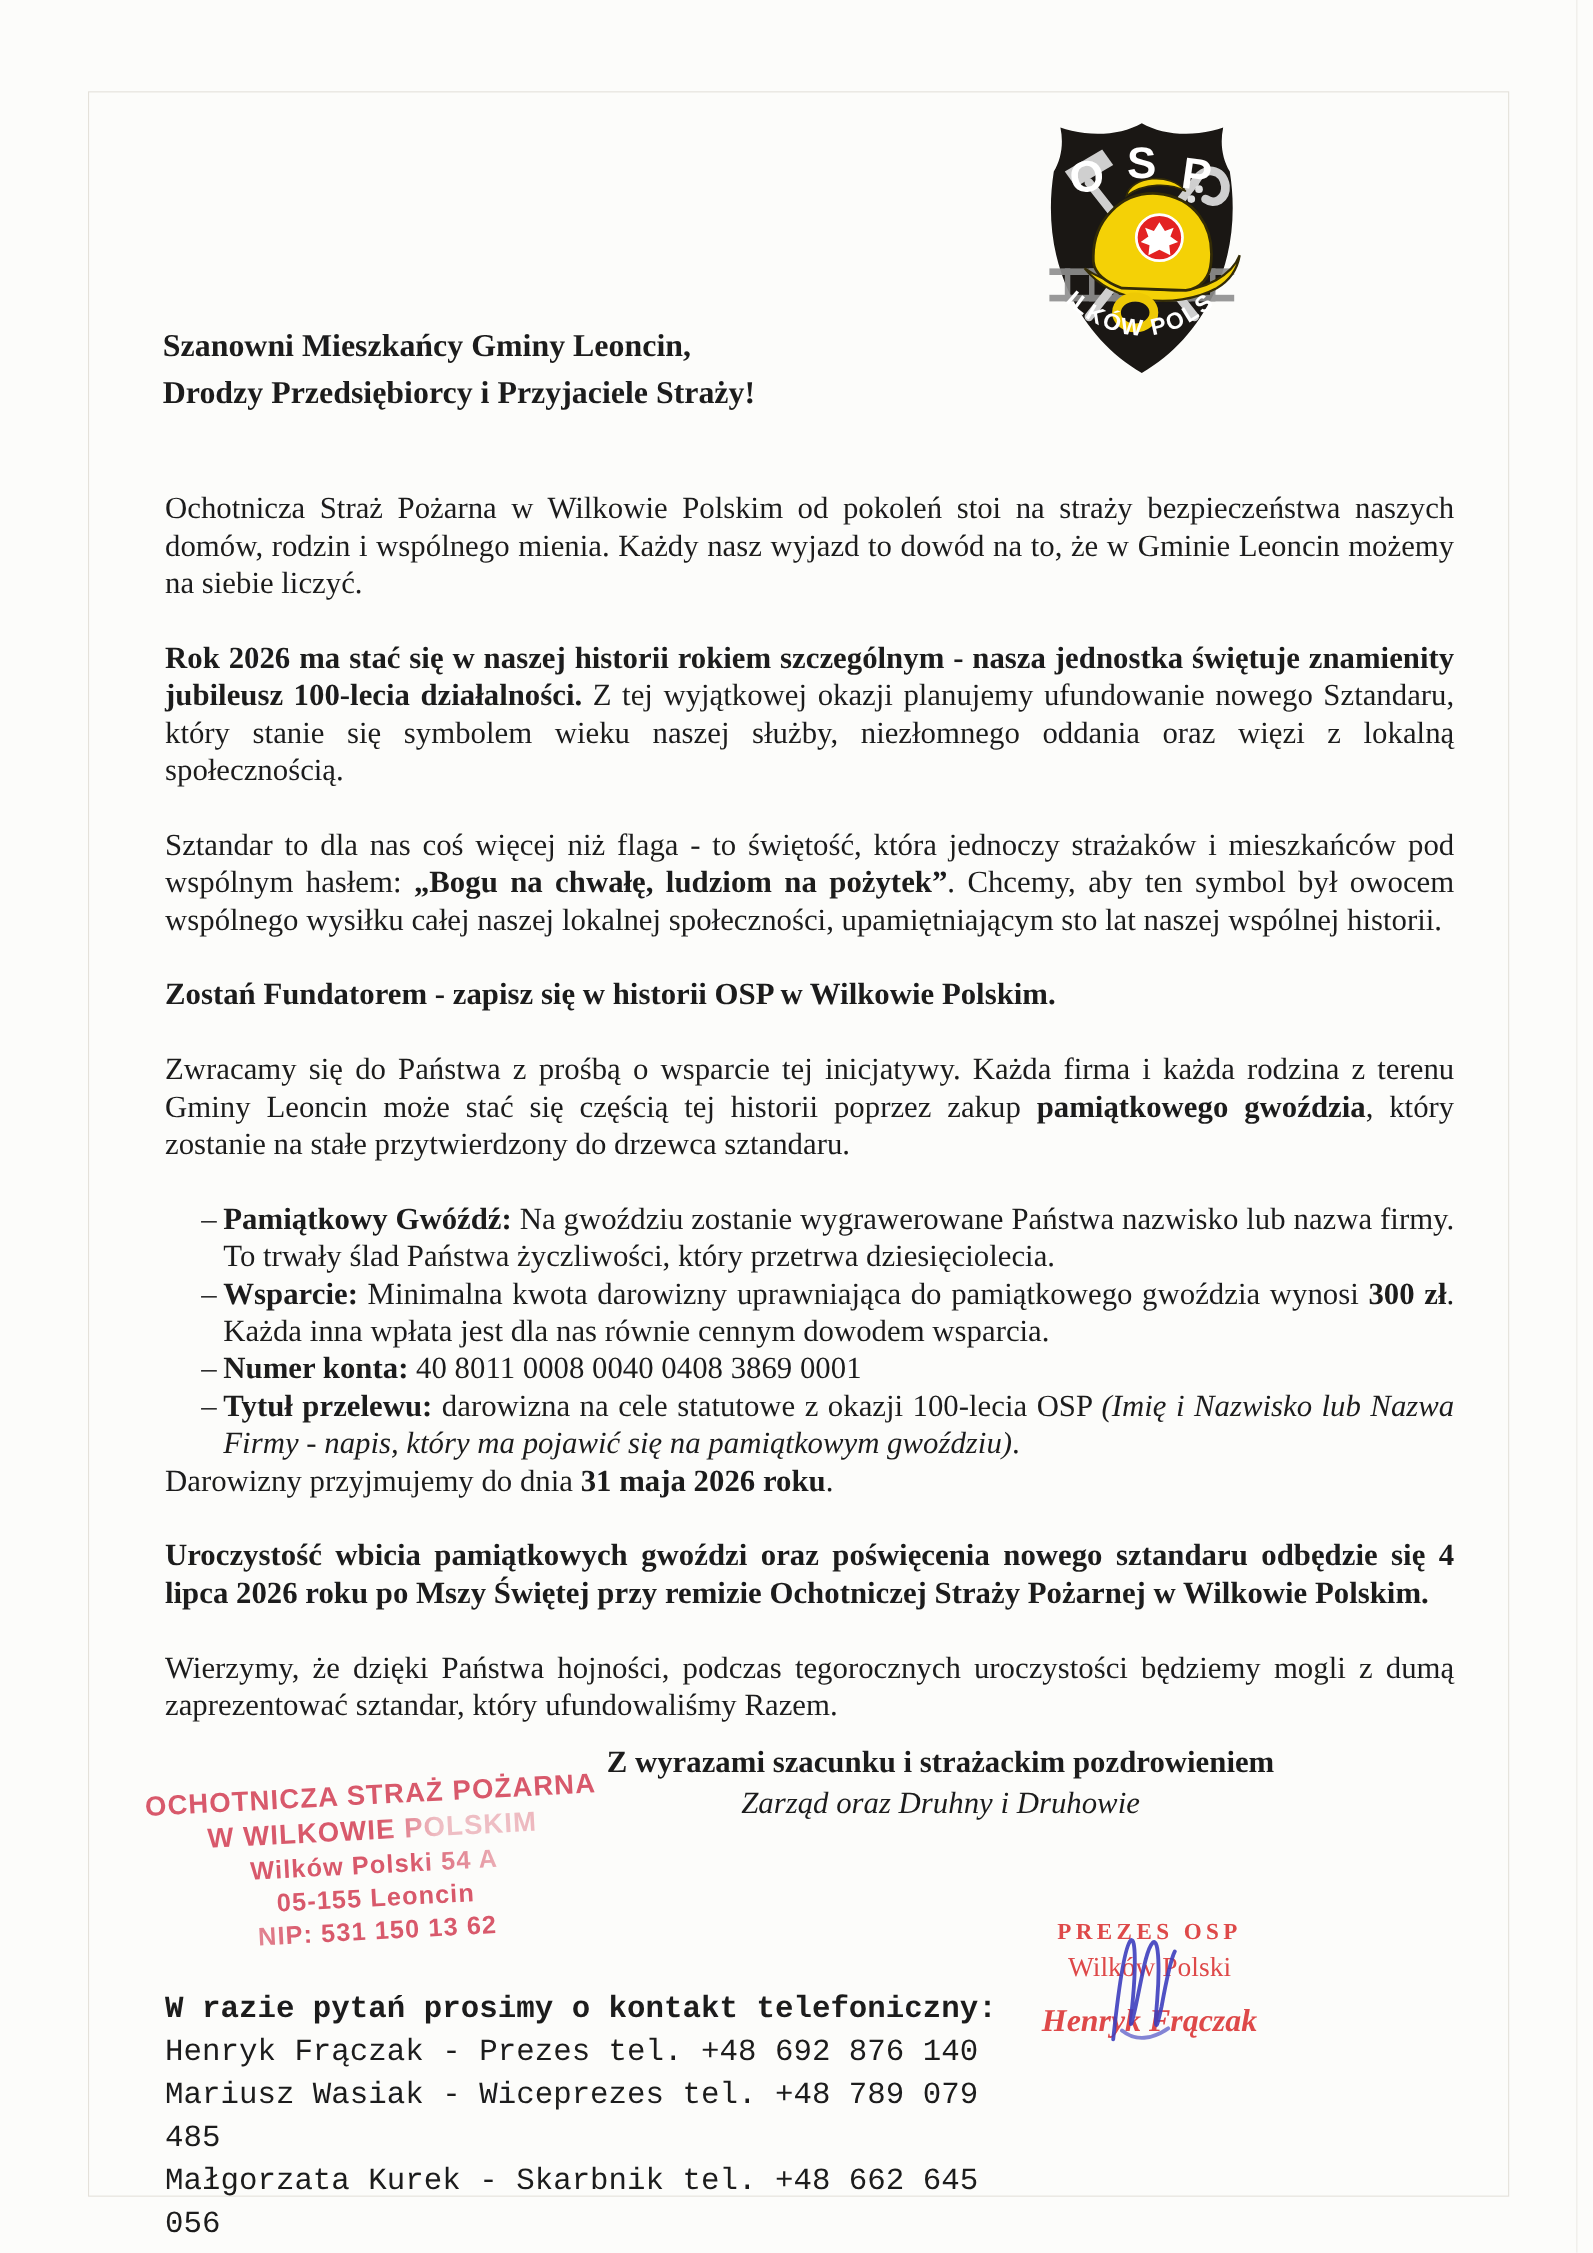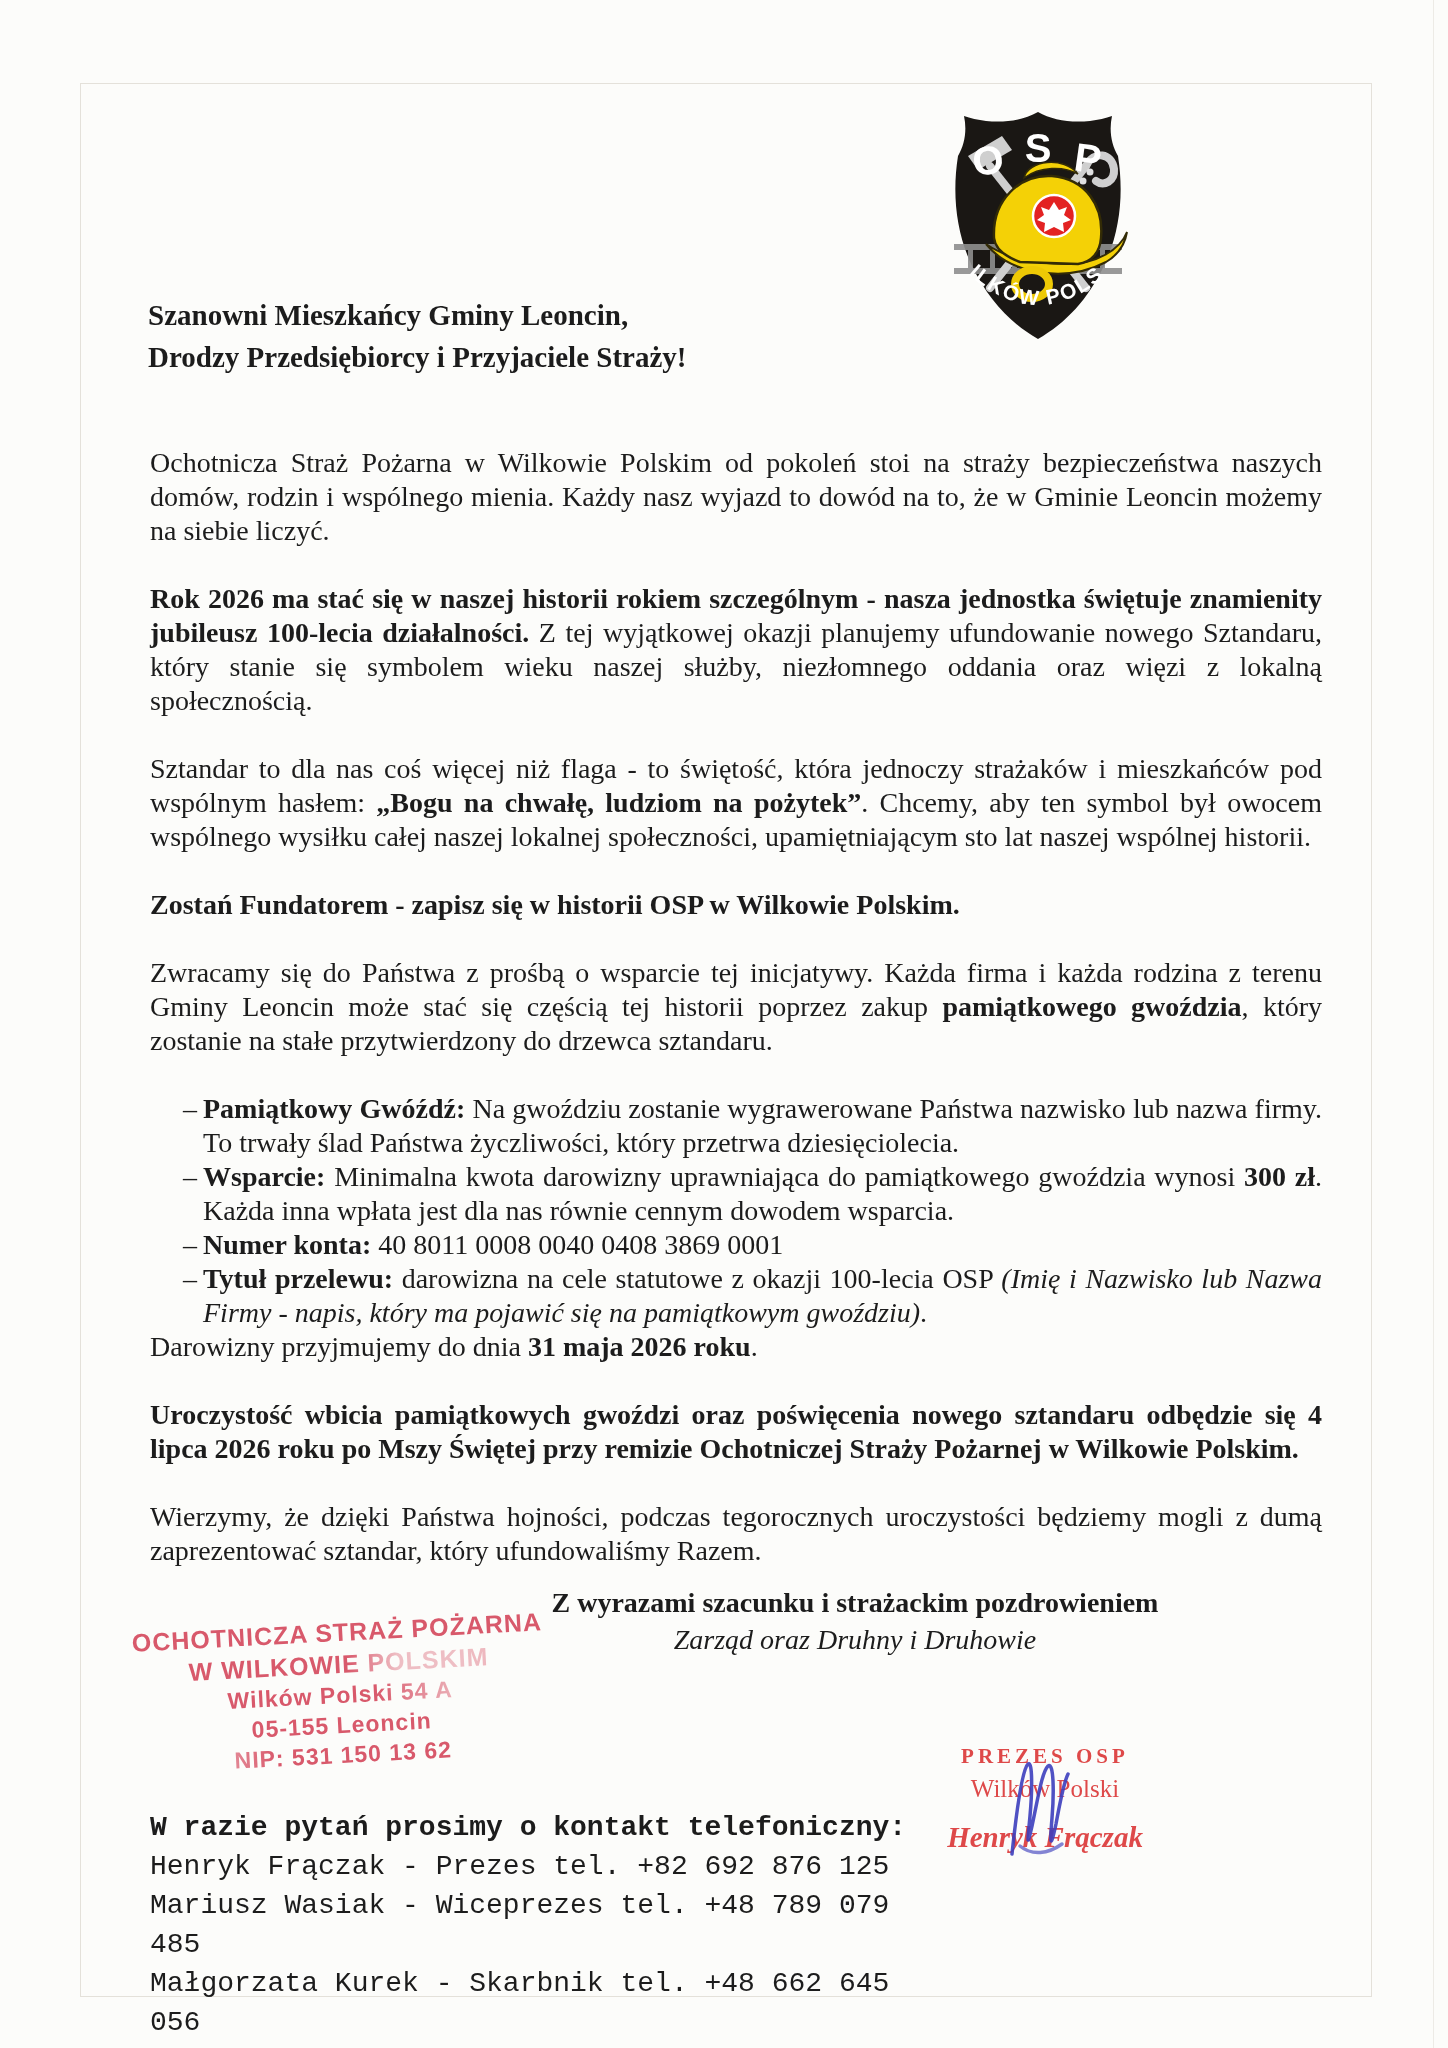--- a/index.html
+++ b/index.html
@@ -201,18 +201,18 @@
 
   <svg class="signature" viewBox="0 0 80 110" aria-hidden="true">
     <g stroke="#3d3fbe" stroke-width="3.5" fill="none" stroke-linecap="round" opacity="0.9">
       <path d="M12,102 C16,64 22,18 28,12 C33,8 32,42 30,64 C28,86 26,100 32,74 C38,46 42,20 48,14 C54,9 54,42 52,66 C50,90 50,100 56,72 C60,50 64,30 68,22"></path>
       <path d="M20,94 C32,104 48,102 62,92" opacity="0.7"></path>
     </g>
   </svg>
 
   <div class="contact">
     <div class="c-head">W razie pytań prosimy o kontakt telefoniczny:</div>
-    <div>Henryk Frączak - Prezes tel. +82 692 876 125</div>
+    <div>Henryk Frączak - Prezes tel. +48 692 876 140</div>
     <div>Mariusz Wasiak - Wiceprezes tel. +48 789 079 485</div>
     <div>Małgorzata Kurek - Skarbnik tel. +48 662 645 056</div>
   </div>
 
 </div>
 
 </body></html>

